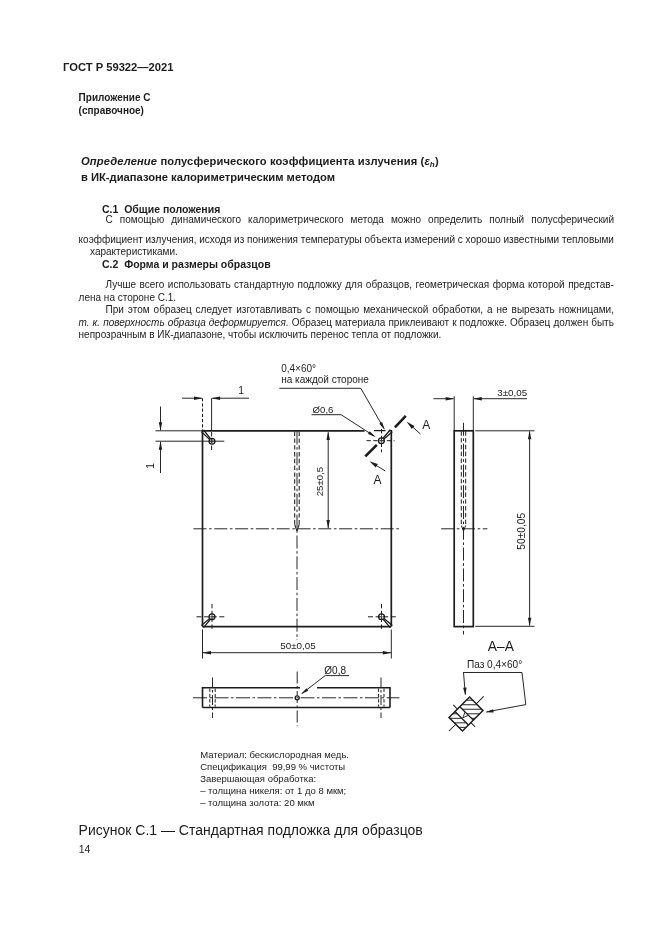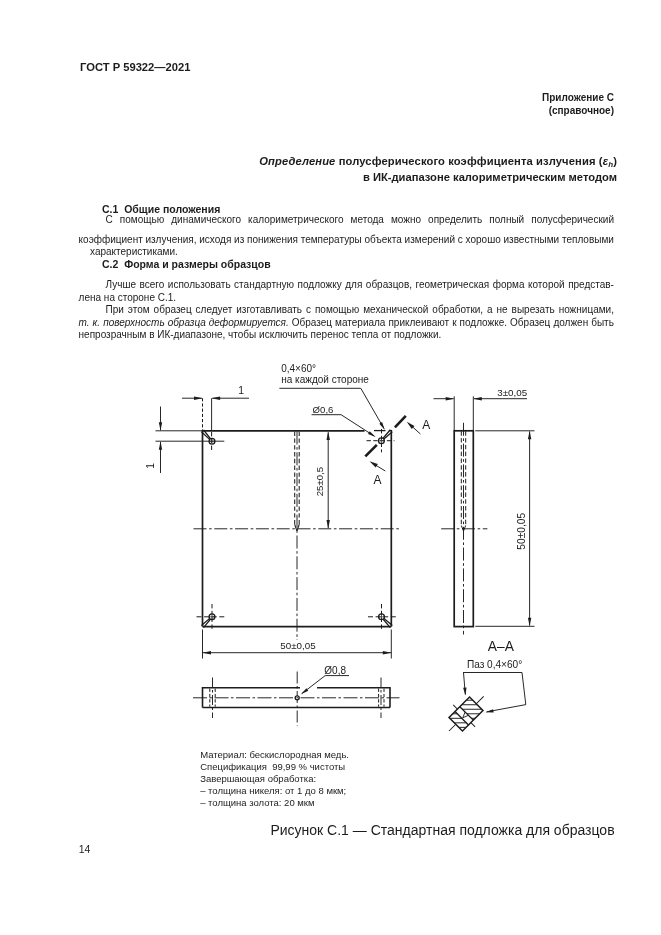--- a/index.html
+++ b/index.html
@@ -1,24 +1,24 @@
 <!DOCTYPE html>
 <html><head><meta charset="utf-8">
 <style>
 html,body{margin:0;padding:0}
 body{width:661px;height:935px;background:#ffffff;position:relative;overflow:hidden;
      font-family:"Liberation Sans",sans-serif;color:#1c1c1c}
 .t{position:absolute;white-space:pre;line-height:1}
 .b{font-weight:bold}
-.c{text-align:right}
+.c{text-align:left}
 svg{position:absolute;left:0;top:0}
 </style></head>
 <body>
 
-<div class="t b" style="left:80px;top:62.3px;font-size:11.2px">ГОСТ Р 59322—2021</div>
+<div class="t b" style="left:63px;top:62.3px;font-size:11.2px">ГОСТ Р 59322—2021</div>
 
 <div class="t b c" style="left:78.6px;top:93.2px;width:535.4px;font-size:10px">Приложение С</div>
 
 <div class="t b c" style="left:78.6px;top:105.6px;width:535.4px;font-size:10px">(справочное)</div>
 
 <div class="t b c" style="left:81px;top:155.6px;width:536px;font-size:11.2px;letter-spacing:0.12px"><i>Определение</i> полусферического коэффициента излучения (<i>ε</i><span style="font-size:8px;vertical-align:-2px"><i>h</i></span>)</div>
 
 <div class="t b c" style="left:81px;top:171.6px;width:536px;font-size:11.2px">в ИК-диапазоне калориметрическим методом</div>
 
 <div class="t b" style="left:102px;top:203.7px;font-size:10.5px">С.1  Общие положения</div>

